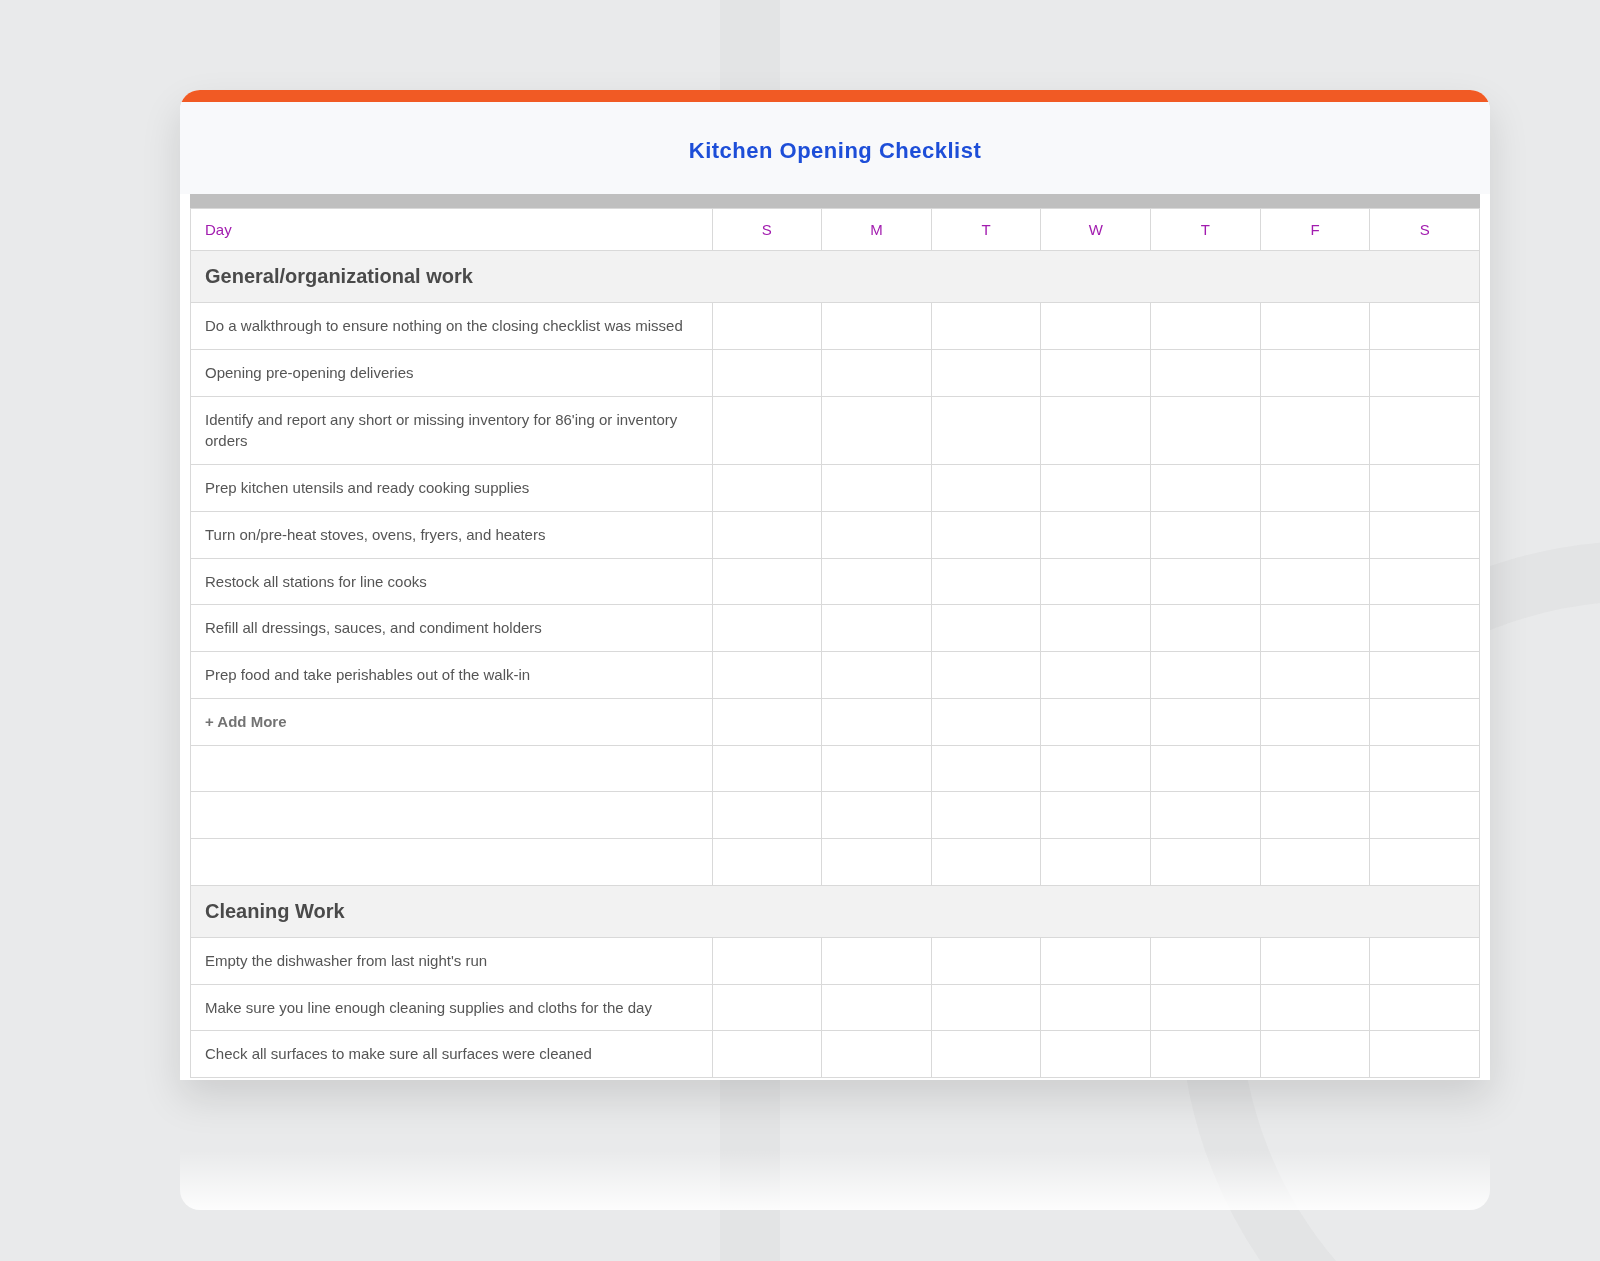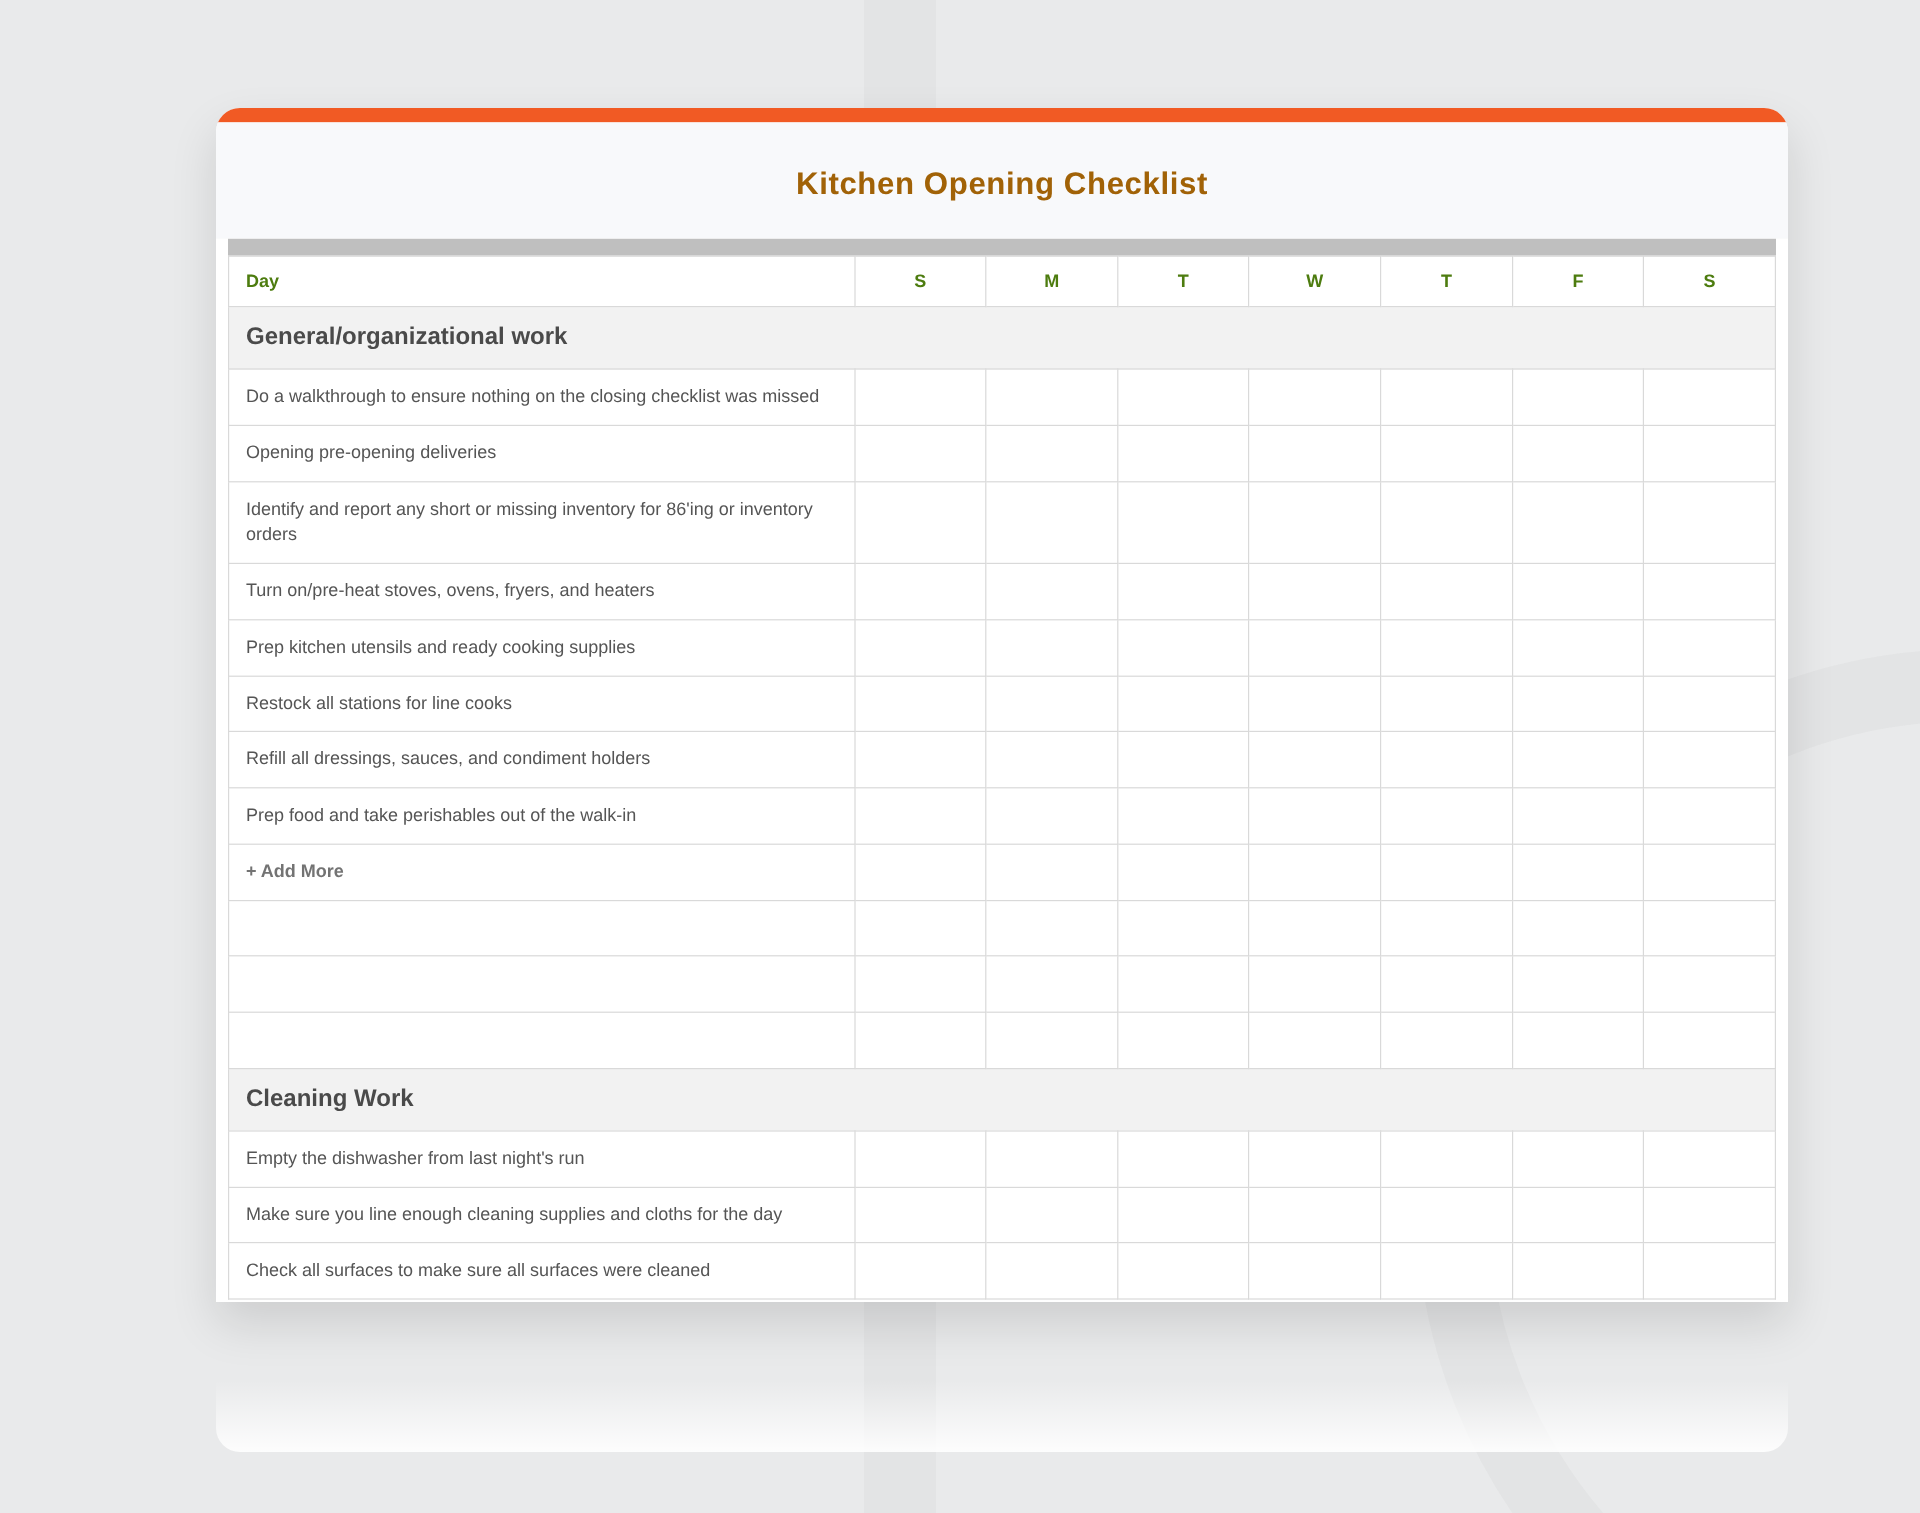--- a/index.html
+++ b/index.html
@@ -59,22 +59,22 @@
     background: #f15a24;
     width: 100%;
   }
   .title-wrap {
     background: #f8f9fb;
     padding: 36px 0 30px;
     text-align: center;
   }
   .title {
     font-weight: 700;
-    font-size: 26px;
-    color: #a16207;
+    font-size: 22px;
+    color: #1d4ed8;
     letter-spacing: .5px;
   }
 
   .sheet {
     background: #fff;
     padding-bottom: 2px;
   }
   .gray-band {
     height: 14px;
     background: #bfbfbf;
@@ -92,22 +92,22 @@
     padding: 12px 14px;
     vertical-align: middle;
     font-size: 15px;
   }
   col.task-col { width: 490px; }
   col.day-col  { width: 103px; }
 
   thead th {
     background: #ffffff;
     text-align: left;
-    font-weight: 700;
-    color: #4d7c0f;
+    font-weight: 400;
+    color: #a21caf;
   }
   thead th.day {
     text-align: center;
   }
   .section-row td {
     background: #f2f2f2;
     font-weight: 700;
     color: #4a4a4a;
     font-size: 20px;
     padding-top: 14px;
@@ -204,31 +204,31 @@
             <td class="task">Identify and report any short or missing inventory for 86'ing or inventory orders</td>
             <td class="cell"></td>
             <td class="cell"></td>
             <td class="cell"></td>
             <td class="cell"></td>
             <td class="cell"></td>
             <td class="cell"></td>
             <td class="cell"></td>
           </tr>
           <tr class="task-row">
+            <td class="task">Prep kitchen utensils and ready cooking supplies</td>
+            <td class="cell"></td>
+            <td class="cell"></td>
+            <td class="cell"></td>
+            <td class="cell"></td>
+            <td class="cell"></td>
+            <td class="cell"></td>
+            <td class="cell"></td>
+          </tr>
+          <tr class="task-row">
             <td class="task">Turn on/pre-heat stoves, ovens, fryers, and heaters</td>
-            <td class="cell"></td>
-            <td class="cell"></td>
-            <td class="cell"></td>
-            <td class="cell"></td>
-            <td class="cell"></td>
-            <td class="cell"></td>
-            <td class="cell"></td>
-          </tr>
-          <tr class="task-row">
-            <td class="task">Prep kitchen utensils and ready cooking supplies</td>
             <td class="cell"></td>
             <td class="cell"></td>
             <td class="cell"></td>
             <td class="cell"></td>
             <td class="cell"></td>
             <td class="cell"></td>
             <td class="cell"></td>
           </tr>
           <tr class="task-row">
             <td class="task">Restock all stations for line cooks</td>

